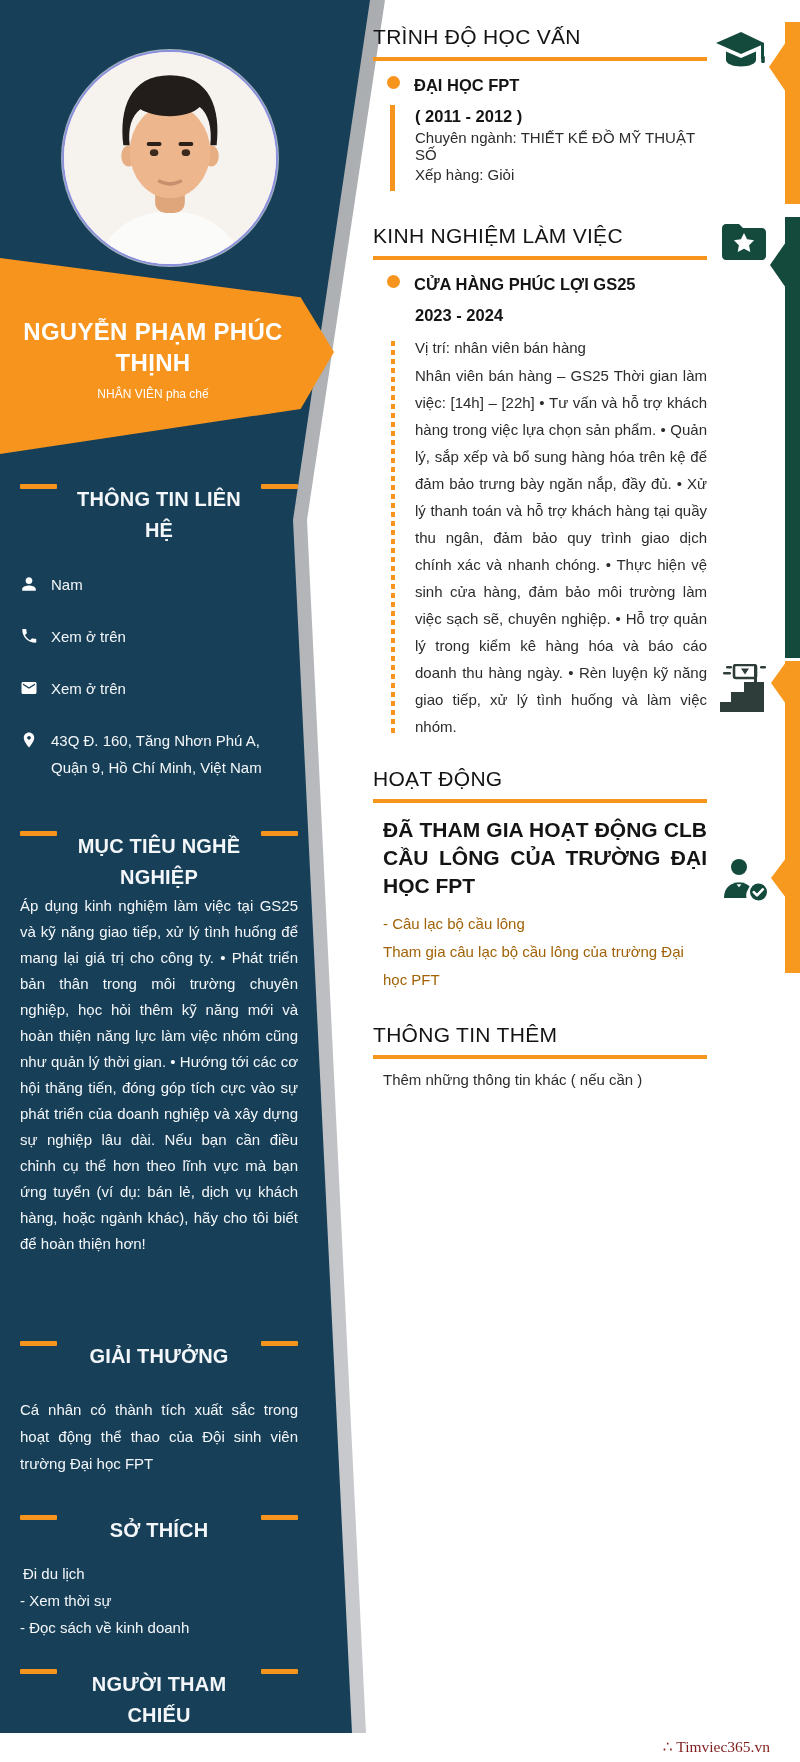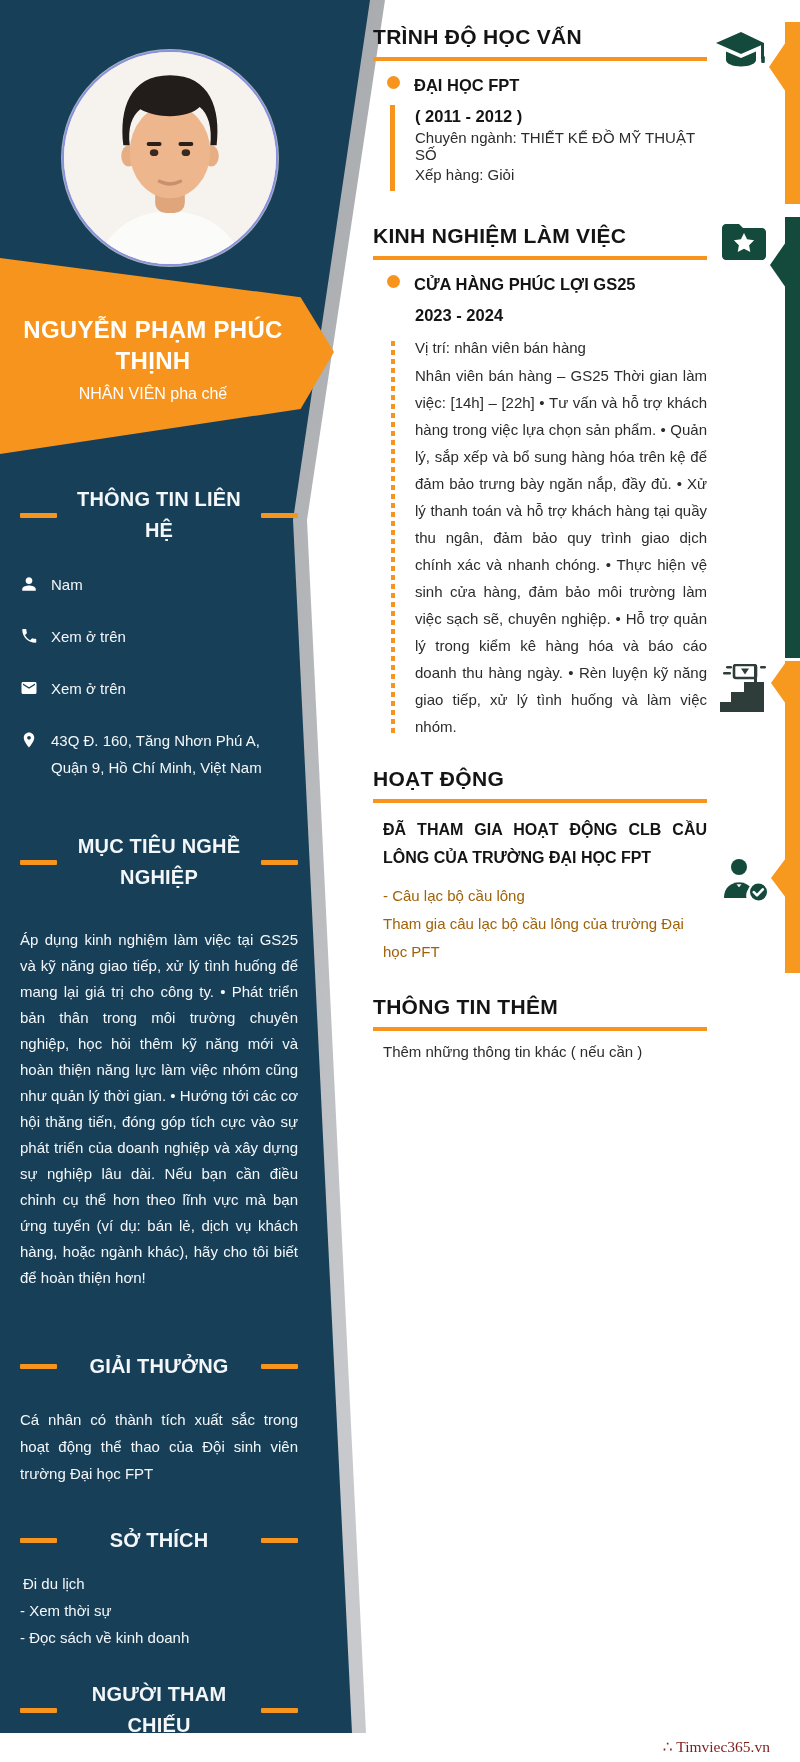--- a/index.html
+++ b/index.html
@@ -28,61 +28,61 @@
   .photo svg{display:block;width:100%;height:100%;}
   
   .ribbon{
     position:absolute;left:0;top:258px;width:334px;height:196px;background:#F7941D;
     clip-path:polygon(0 0,90% 20%,100% 48%,90% 77%,0 100%);
     display:flex;flex-direction:column;justify-content:center;align-items:center;
     padding:10px 42px 6px 14px;text-align:center;color:#ffffff;
     filter:drop-shadow(2px 4px 3px rgba(90,90,90,.45));
   }
   .name{font-size:24px;font-weight:700;line-height:31px;letter-spacing:.3px;}
-  .job-title{font-size:16px;margin-top:9px;font-weight:400;}
+  .job-title{font-size:12px;margin-top:9px;font-weight:400;}
   
   .side-body{position:absolute;left:20px;top:484px;width:278px;color:#f4f7f9;}
-  .side-h{display:flex;align-items:center;justify-content:space-between;gap:16px;}
+  .side-h{display:flex;align-items:flex-start;justify-content:space-between;gap:16px;}
   .side-h .dash{flex:0 0 37px;height:5px;background:#F7941D;border-radius:1px;}
   .side-h .t{font-size:20px;font-weight:700;text-align:center;line-height:31px;letter-spacing:.2px;}
   .contact-row{display:flex;align-items:flex-start;gap:13px;margin-top:25px;font-size:15px;line-height:27px;}
   .contact-row .cicon{flex:0 0 18px;height:18px;margin-top:4px;}
   .contact-row .cicon svg{display:block;width:18px;height:18px;fill:#ffffff;}
   .contact-row:first-of-type{margin-top:19px;}
   .side-par{font-size:15px;line-height:26px;text-align:justify;}
   .obj-h{margin-top:50px;}
-  .obj-t{margin-top:34px;}
-  .awd-h{margin-top:60px;}
+  .obj-t{}
+  .awd-h{margin-top:84px;}
   .awd-t{margin-top:24px;line-height:27px;}
   .hob-h{margin-top:38px;}
   .hob-t{margin-top:14px;}
   .hob-line{font-size:15px;line-height:27px;}
   .hob-line:first-child{padding-left:3px;}
   .ref-h{margin-top:28px;}
   
   .main{position:absolute;left:373px;top:0;width:334px;color:#232323;}
-  .sec h2{margin:0;font-size:21px;font-weight:700;color:#141414;letter-spacing:.3px;line-height:26px;}
+  .sec h2{margin:0;font-size:21px;font-weight:400;color:#141414;letter-spacing:.3px;line-height:26px;}
   .h-underline{height:4px;background:#F7941D;margin-top:7px;}
   .sec-education{margin-top:24px;}
   .sec-experience{margin-top:32px;}
   .sec-activities{margin-top:26px;}
   .sec-extra{margin-top:28px;}
   .bullet-row{display:flex;align-items:flex-start;gap:14px;padding-left:14px;margin-top:15px;}
   .bullet{width:13px;height:13px;border-radius:50%;background:#F7941D;flex:0 0 13px;}
   .item-label{font-size:16.5px;font-weight:700;color:#141414;}
   .edu-block{margin-left:17px;margin-top:10px;border-left:5px solid #F7941D;padding:2px 0 8px 20px;}
   .period{font-size:16.5px;font-weight:700;color:#141414;}
   .edu-line{font-size:15px;margin-top:3px;color:#2c2c2c;}
   .exp-period{margin-left:42px;margin-top:12px;}
   .dotted{position:relative;margin-left:18px;margin-top:9px;padding-left:24px;}
   .dotted::before{content:"";position:absolute;left:0;top:7px;bottom:5px;width:4px;
     background:repeating-linear-gradient(to bottom,#F7941D 0 5px,transparent 5px 9px);}
   .pos-line{font-size:15px;line-height:27px;color:#2c2c2c;}
   .desc{font-size:15px;line-height:27px;text-align:justify;color:#2c2c2c;margin-top:1px;}
-  .act-title{font-size:16px;font-weight:700;text-align:justify;line-height:28px;color:#141414;margin-top:13px;padding-left:10px;}
+  .act-title{font-size:21px;font-weight:700;text-align:justify;line-height:28px;color:#141414;margin-top:13px;padding-left:10px;}
   .act-line{font-size:15px;line-height:28px;color:#a16207;padding-left:10px;}
   .act-lines{margin-top:10px;}
   .extra-text{font-size:15px;color:#2c2c2c;margin-top:12px;padding-left:10px;}
   
   .rail-bar{position:absolute;right:0;width:15px;}
   .bar-orange{background:#F8991F;}
   .bar-green{background:#134A3B;}
   .bar-edu{top:22px;height:182px;}
   .bar-exp{top:217px;height:441px;}
   .bar-act{top:661px;height:312px;}

